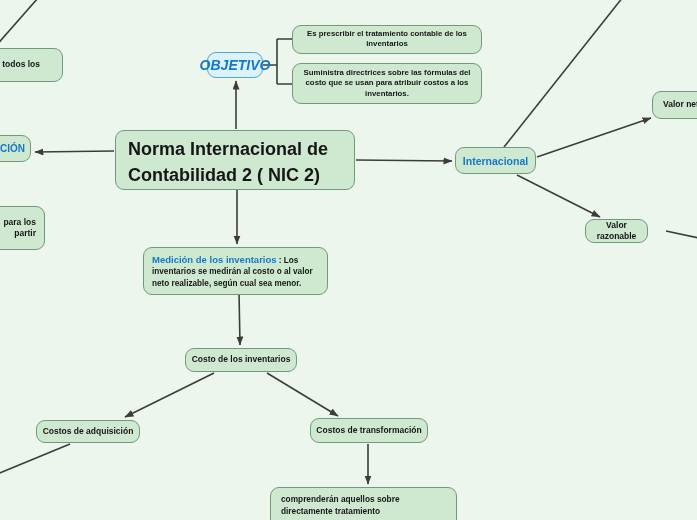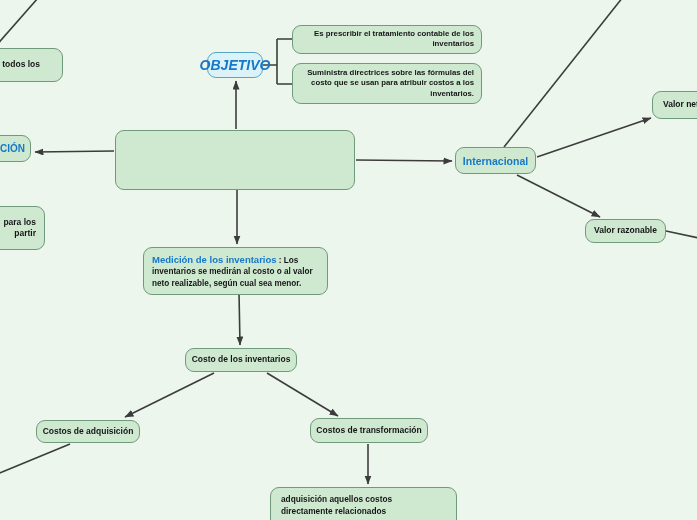--- a/index.html
+++ b/index.html
@@ -18,21 +18,21 @@
     position:absolute; z-index:2;
     background:var(--node-fill);
     border:1.3px solid var(--node-border);
     border-radius:9px;
     color:var(--text-dark);
     font-weight:bold;
     display:flex; flex-direction:column; justify-content:center;
   }
   .center{align-items:center; text-align:center;}
   .right{align-items:flex-end; text-align:right;}
-  .left{align-items:flex-start; text-align:right;}
+  .left{align-items:flex-start; text-align:center;}
   .sm{font-size:8.5px; line-height:1.35;}
   .xs{font-size:7.8px; line-height:1.32;}
   .blue{color:var(--accent-blue);}
   .objective{
     background:var(--objective-fill);
     border:1.4px solid var(--objective-border);
     font-style:italic; font-size:14px;
   }
   .title-node{font-size:18px; line-height:26px; padding:4px 0 0 12px;}
   .medicion-node{display:block; padding:5px 8px; font-size:8.2px; line-height:1.38;}
@@ -88,49 +88,51 @@
 
   <div class="node left xs wrap" style="left:292px; top:25px; width:190px; min-height:29px;">
     <span>Es prescribir el tratamiento contable de los inventarios</span>
   </div>
 
   <div class="node left xs wrap" style="left:292px; top:63px; width:190px; min-height:41px; padding-top:4px; ">
     <span>Suministra directrices sobre las fórmulas del costo que se usan para atribuir costos a los inventarios.</span>
   </div>
 
   <div class="node left title-node" style="left:115px; top:130px; width:240px; height:60px;">
+    <span>Norma Internacional de</span>
+    <span>Contabilidad 2 ( NIC 2)</span>
   </div>
 
   <div class="node center blue" style="left:455px; top:147px; width:81px; height:27px; font-size:10.5px;">
     <span>Internacional</span>
   </div>
 
   <div class="node left sm" style="left:652px; top:91px; width:110px; height:28px; padding-left:10px;">
     <span>Valor neto</span>
   </div>
 
-  <div class="node center sm" style="left:585px; top:219px; width:81px; height:24px;">
+  <div class="node center sm" style="left:585px; top:219px; width:63px; height:24px;">
     <span>Valor razonable</span>
   </div>
 
   <div class="node medicion-node" style="left:143px; top:247px; width:185px; min-height:45px;">
     <span class="heading blue">Medición de los inventarios</span><span> : Los inventarios se medirán al costo o al valor neto realizable, según cual sea menor.</span>
   </div>
 
   <div class="node center sm" style="left:185px; top:348px; width:112px; height:24px;">
     <span>Costo de los inventarios</span>
   </div>
 
   <div class="node center sm" style="left:36px; top:420px; width:104px; height:23px;">
     <span>Costos de adquisición</span>
   </div>
 
   <div class="node center sm" style="left:310px; top:418px; width:118px; height:25px;text-align:right;">
     <span>Costos de transformación</span>
   </div>
 
   <div class="node left" style="left:270px; top:487px; width:187px; height:60px; padding:5px 10px; font-size:8.3px; line-height:1.5; justify-content:flex-start;">
-    <span>adquisición aquellos costos</span>
-    <span>directamente relacionados</span>
+    <span>comprenderán aquellos sobre</span>
+    <span>directamente tratamiento</span>
     <span>con las unidades de producción,</span>
   </div>
 
 </div>
 
 </body></html>

